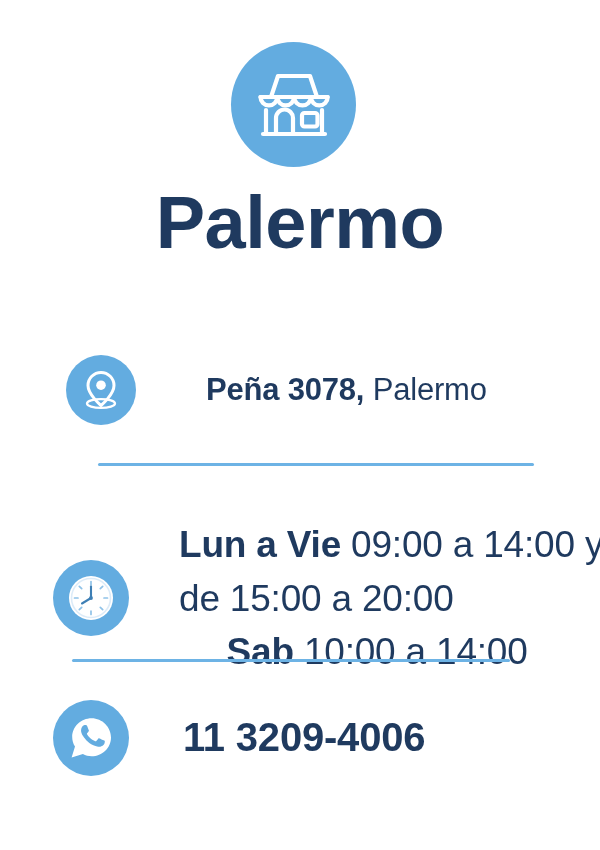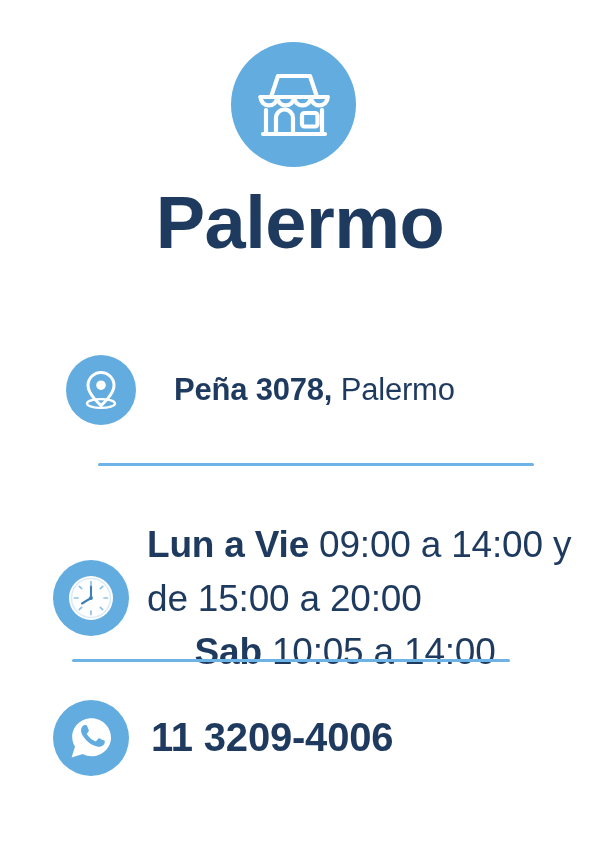--- a/index.html
+++ b/index.html
@@ -51,20 +51,21 @@
     letter-spacing: -0.5px;
     color: #1F3A5F;
     font-family: "Liberation Sans", sans-serif;
   }
 
   
   .info-row {
     position: absolute;
     display: flex;
     align-items: center;
+    gap: 32px;
   }
 
   .row-icon {
     width: 70px;
     height: 70px;
     border-radius: 50%;
     background: #63ACE0;
     flex: 0 0 70px;
     display: flex;
     align-items: center;
@@ -213,21 +214,21 @@
             <line x1="26" y1="26" x2="26" y2="14.5"></line>
             <line x1="26" y1="26" x2="17" y2="31.5"></line>
           </g>
           <circle cx="26" cy="26" r="1.9" fill="#3E7FB5"></circle>
         </svg>
       </span>
     </div>
     <div class="hours-lines">
       <div class="hours-line-1"><b>Lun a Vie</b><span> 09:00 a 14:00 y</span></div>
       <div class="hours-line-2">de 15:00 a 20:00</div>
-      <div class="hours-line-3"><b>Sab</b><span> 10:05 a 14:00</span></div>
+      <div class="hours-line-3"><b>Sab</b><span> 10:00 a 14:00</span></div>
     </div>
   </div>
 
   <div class="divider" id="divider-2"></div>
 
   <div class="info-row" id="phone-row">
     <div class="row-icon">
       <span>
         <svg width="50" height="50" viewBox="0 0 50 50" fill="none">
           <path d="M25.6 5.2 C14.9 5.2 6.2 13.6 6.2 24 C6.2 27.5 7.2 30.8 9 33.6 L5.6 44.4 L16.9 41.1 C19.5 42.5 22.5 43.3 25.6 43.3 C36.3 43.3 45 34.9 45 24.5 C45 14.1 36.3 5.2 25.6 5.2 Z" fill="#FFFFFF"></path>

